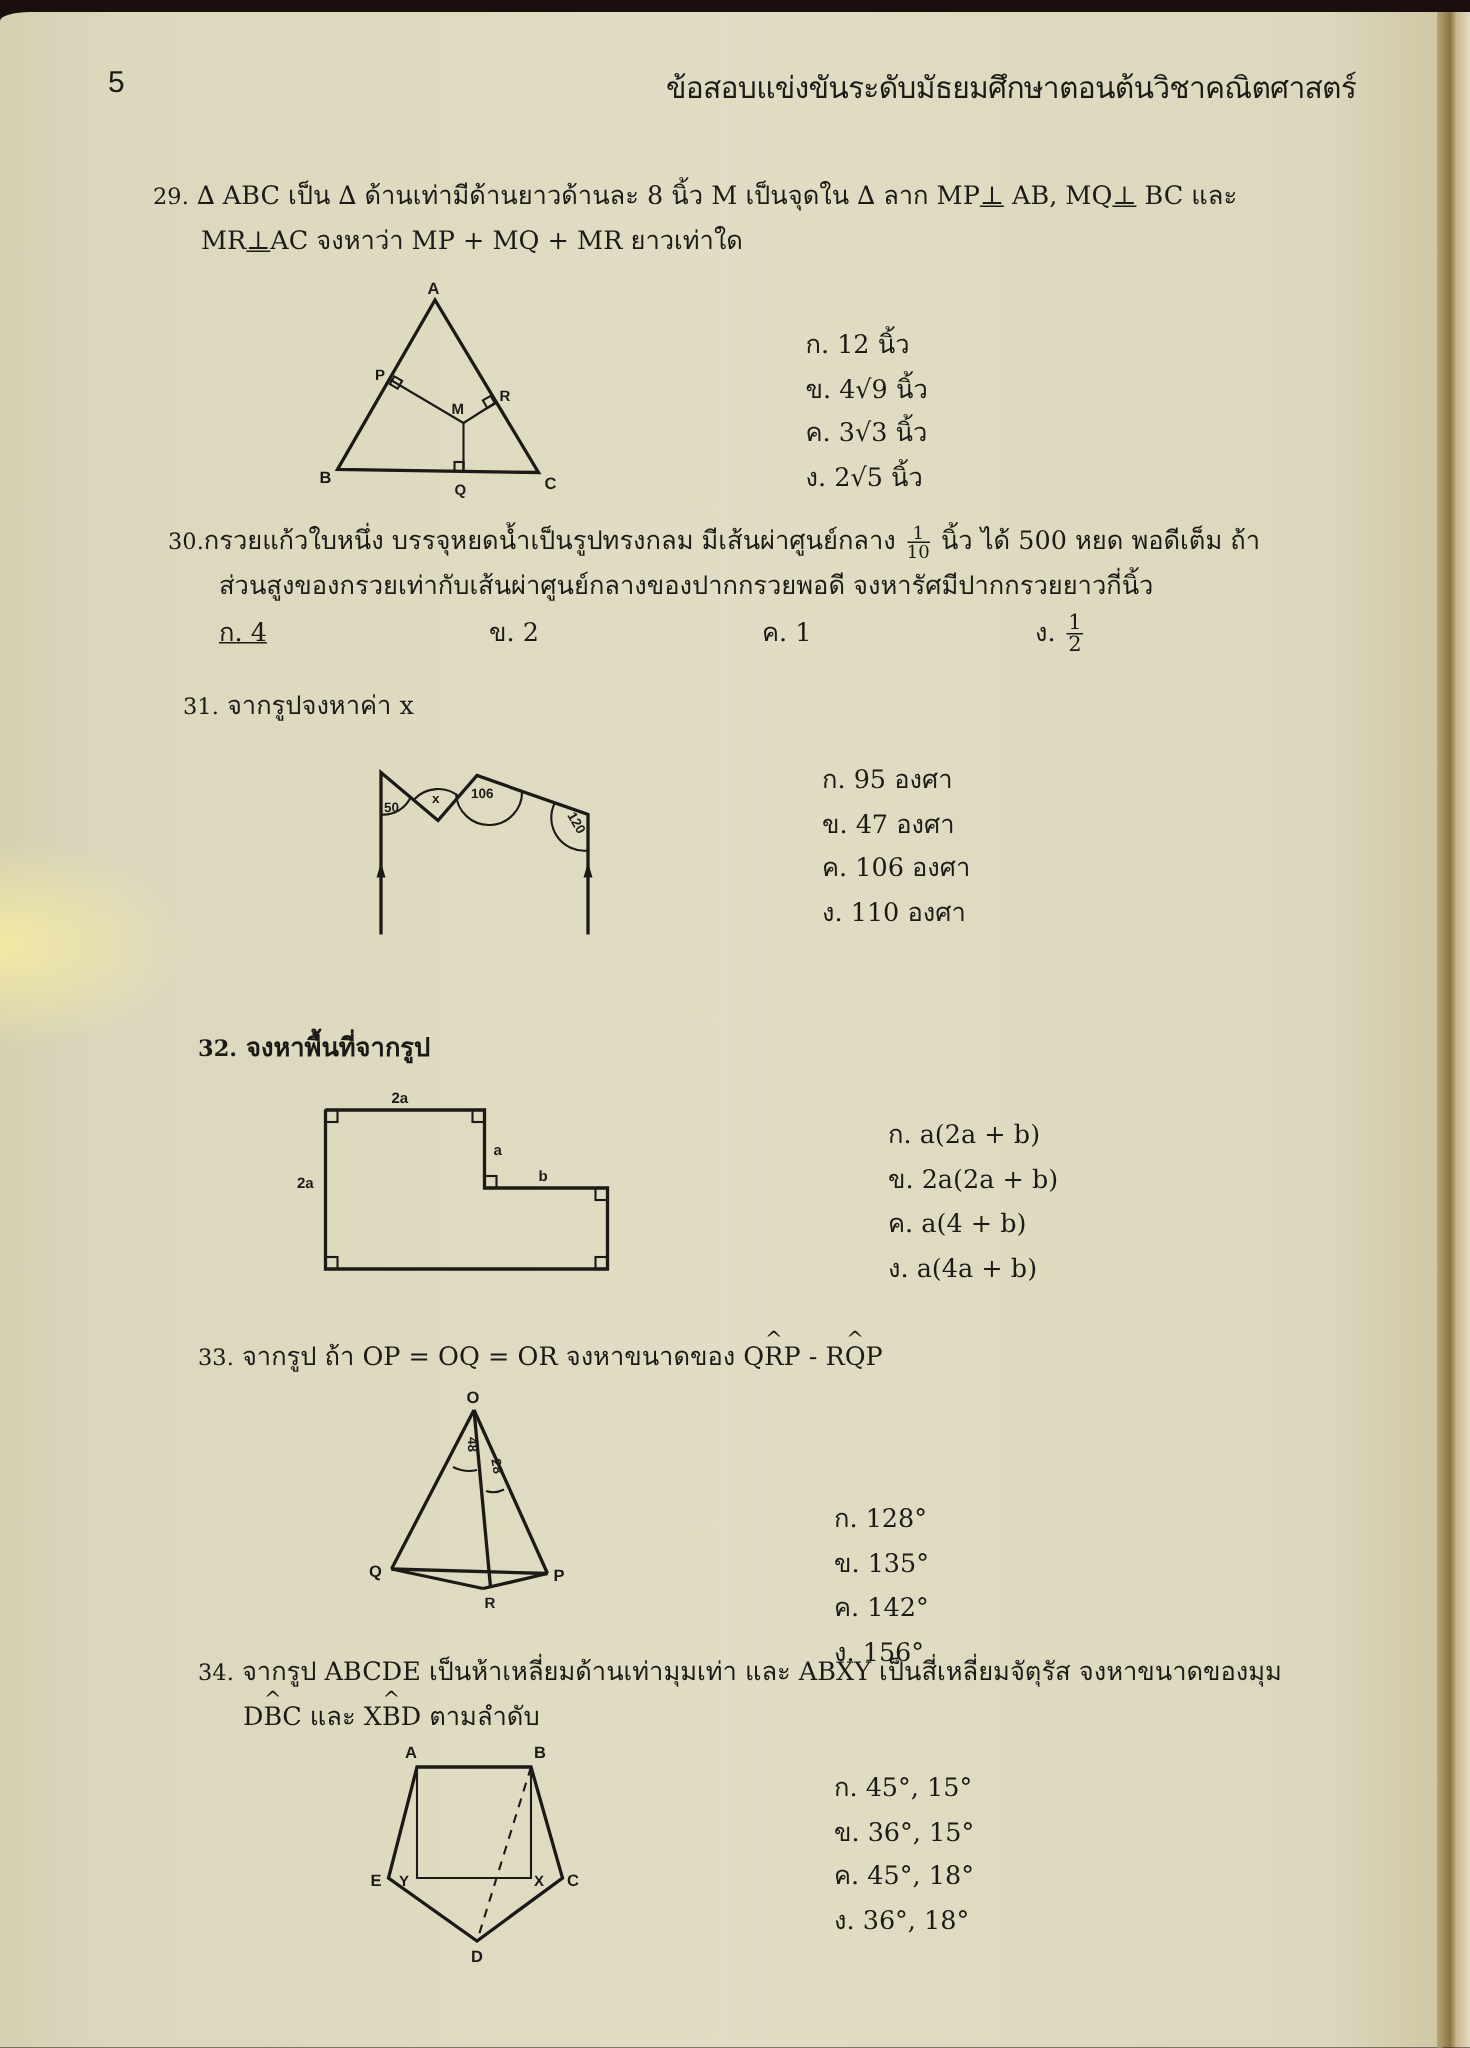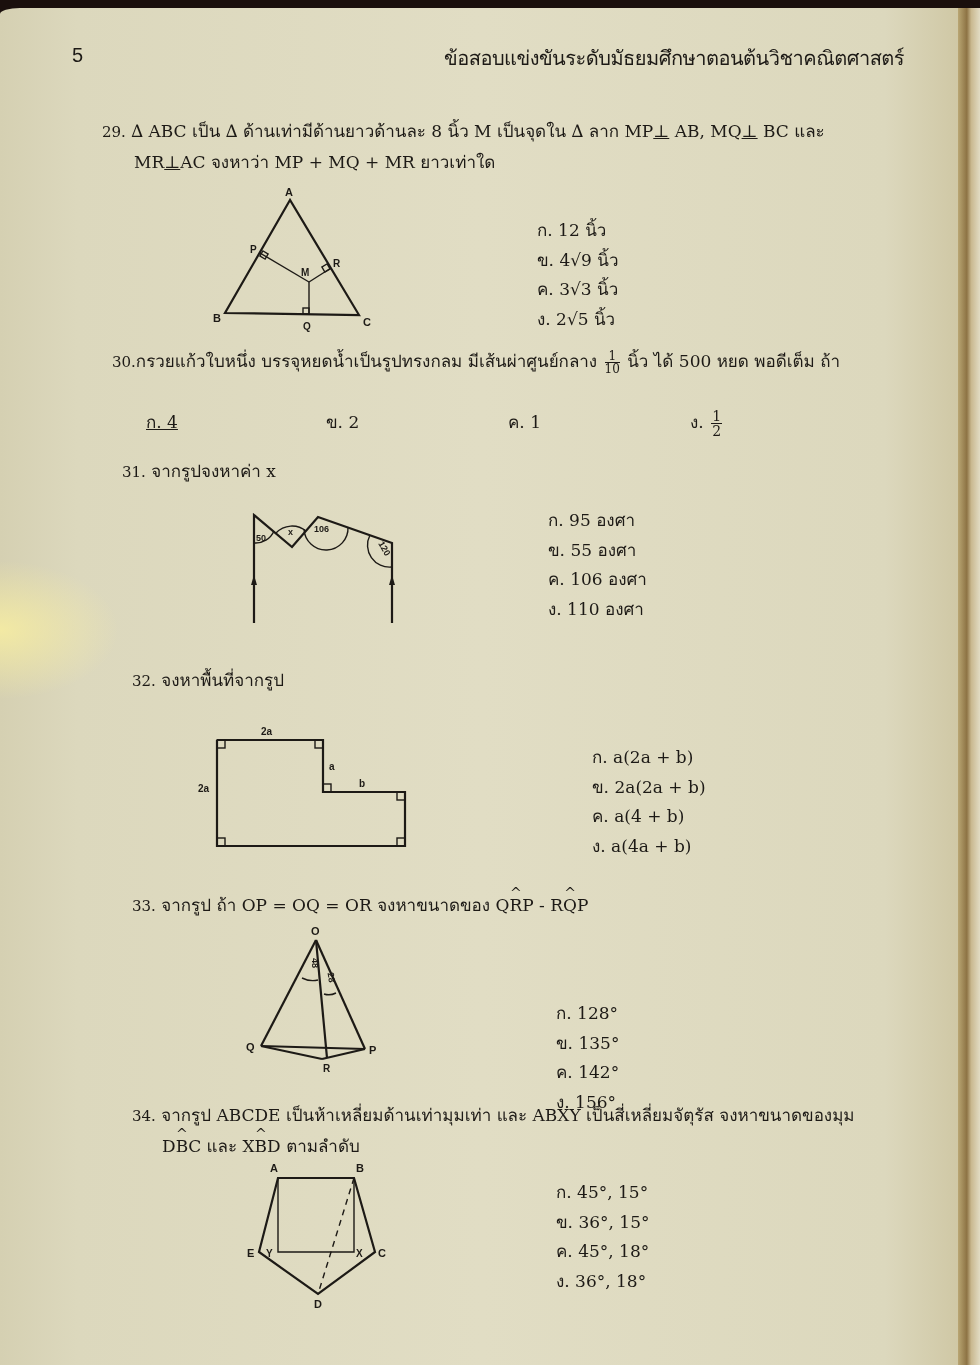--- a/index.html
+++ b/index.html
@@ -83,20 +83,21 @@
   <div>ค. 3√3 นิ้ว</div>
   <div>ง. 2√5 นิ้ว</div>
 </div>
 
 <div class="abs q" style="left:112px; top:346px; width:790px;">
   <div>
     <span class="num">30.</span><span>กรวยแก้วใบหนึ่ง บรรจุหยดน้ำเป็นรูปทรงกลม มีเส้นผ่าศูนย์กลาง</span>
     <span class="frac"><span class="n">1</span><span>10</span></span>
     <span>นิ้ว ได้ 500 หยด พอดีเต็ม ถ้า</span>
   </div>
+  <div style="padding-left:34px;">ส่วนสูงของกรวยเท่ากับเส้นผ่าศูนย์กลางของปากกรวยพอดี จงหารัศมีปากกรวยยาวกี่นิ้ว</div>
 </div>
 <div class="abs opt" style="left:146px; top:408px;text-decoration:underline;">ก. 4</div>
 <div class="abs opt" style="left:326px; top:408px;">ข. 2</div>
 <div class="abs opt" style="left:508px; top:408px;">ค. 1</div>
 <div class="abs opt" style="left:690px; top:408px;">
   <span>ง.</span>
   <span class="frac" style="font-size:14px; line-height:14px;"><span class="n">1</span><span>2</span></span>
 </div>
 
 <div class="abs q" style="left:122px; top:456px;">
@@ -111,26 +112,26 @@
   <path class="thin" d="M130,30 A22,22 0 0 0 152,62"></path>
   <polygon points="14,70 11,80 17,80" fill="#1d1a16"></polygon>
   <polygon points="152,70 149,80 155,80" fill="#1d1a16"></polygon>
   <text x="16" y="36" font-size="9" font-weight="normal">50</text>
   <text x="48" y="30" font-size="9">x</text>
   <text x="74" y="27" font-size="9" font-weight="normal">106</text>
   <text x="136" y="42" font-size="9" font-weight="normal" transform="rotate(60 140 42)">120</text>
 </svg>
 <div class="abs opt" style="left:548px; top:506px;">
   <div>ก. 95 องศา</div>
-  <div>ข. 55 องศา</div>
+  <div>ข. 47 องศา</div>
   <div>ค. 106 องศา</div>
   <div>ง. 110 องศา</div>
 </div>
 
-<div class="abs q" style="left:132px; top:665px;">
+<div class="abs q" style="left:132px; top:684px;font-weight:bold;">
   <span class="num">32.</span>
   <span>จงหาพื้นที่จากรูป</span>
 </div>
 <svg class="abs" style="left:195px; top:722px;" width="220" height="130">
   <polyline class="ln" points="22,18 128,18 128,70 210,70 210,124 22,124 22,18"></polyline>
   <rect class="thin" x="22" y="18" width="8" height="8"></rect>
   <rect class="thin" x="120" y="18" width="8" height="8"></rect>
   <rect class="thin" x="128" y="62" width="8" height="8"></rect>
   <rect class="thin" x="202" y="70" width="8" height="8"></rect>
   <rect class="thin" x="22" y="116" width="8" height="8"></rect>

